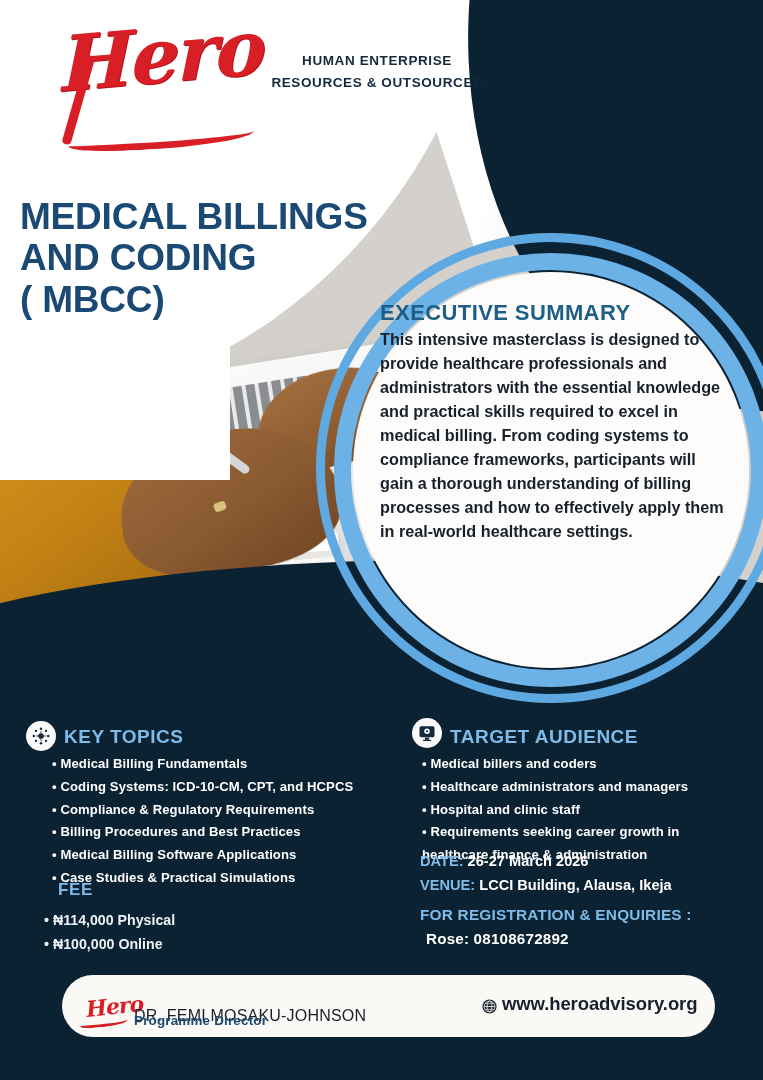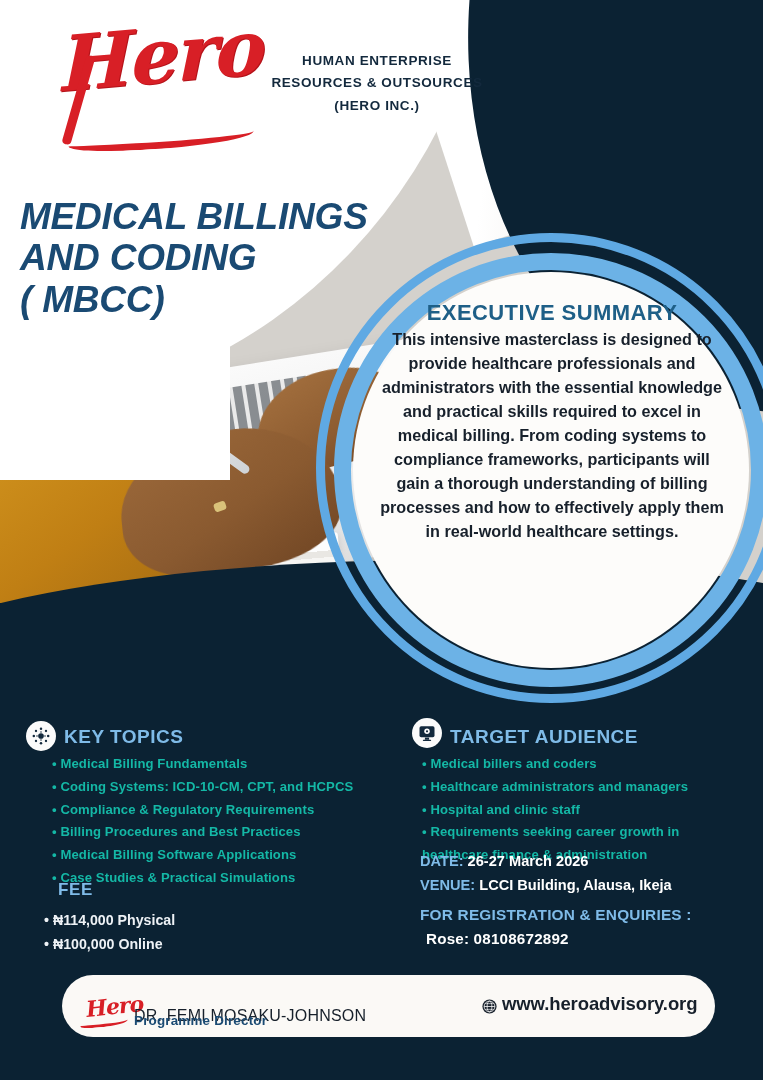--- a/index.html
+++ b/index.html
@@ -242,29 +242,27 @@
   
   .title {
     position: absolute;
     left: 20px; top: 196px;
     width: 400px;
     color: #1a4a73;
     font-weight: bold;
     font-size: 37px;
     line-height: 1.12;
     letter-spacing: -.2px;
-    font-style: italic;
   }
 
   
   .summary {
     position: absolute;
     left: 380px; top: 300px;
     width: 344px;
-    text-align: center;
     color: #13293d;
   }
   .summary-h {
     font-size: 22px;
     font-weight: bold;
     color: #1e5f87;
     letter-spacing: .4px;
     margin-bottom: 2px;
   }
   .summary-p {
@@ -287,21 +285,21 @@
   .sec-title {
     position: absolute;
     font-size: 19px;
     font-weight: bold;
     color: #7fbbe8;
     letter-spacing: .5px;
   }
 
   .bullets {
     position: absolute;
-    color: #14b8a6;
+    color: #ffffff;
     font-size: 13.1px;
     font-weight: bold;
     line-height: 1.74;
     letter-spacing: .1px;
   }
   .bullets div { white-space: nowrap; }
 
   .fee-title {
     position: absolute;
     left: 58px; top: 880px;
@@ -436,21 +434,20 @@
 
   <div class="logo-wrap">
     <span class="logo-hero">Hero</span>
     <span class="logo-slash"></span>
     <span class="logo-underline"></span>
   </div>
 
   <div class="company-lines">
     <div>HUMAN ENTERPRISE</div>
     <div>RESOURCES &amp; OUTSOURCES</div>
-    <div>(HERO INC.)</div>
   </div>
 
   <div class="title">
     <div>MEDICAL BILLINGS</div>
     <div>AND CODING</div>
     <div>( MBCC)</div>
   </div>
 
   <div class="summary">
     <div class="summary-h">EXECUTIVE SUMMARY</div>

